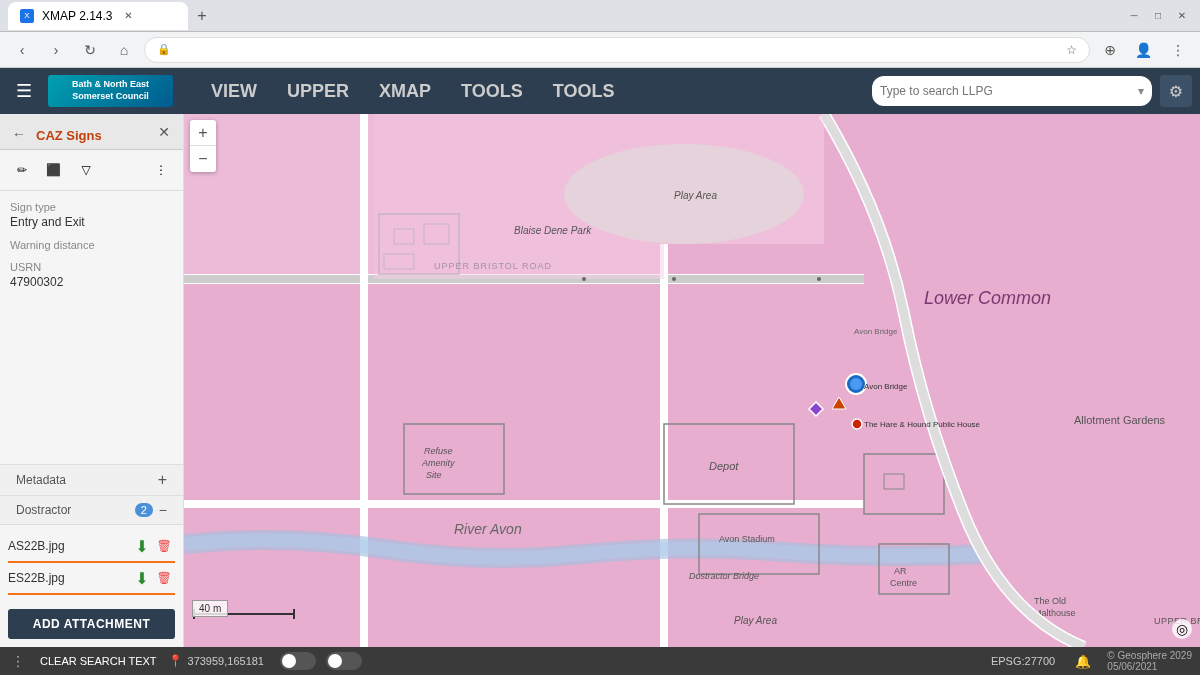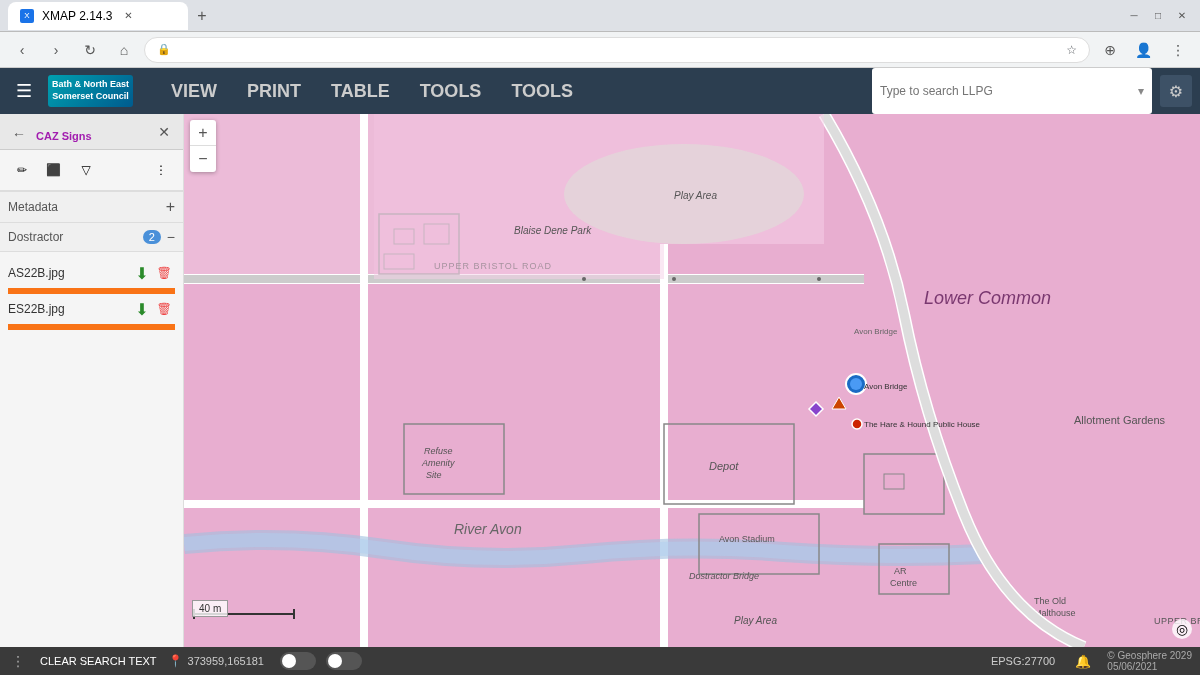--- a/index.html
+++ b/index.html
@@ -32,77 +32,77 @@
     }
     .address-lock { color: #5f6368; margin-right: 4px; font-size: 11px; }
     .addr-star { margin-left: auto; color: #5f6368; cursor: pointer; }
 
     
     .app-header {
       height: 46px; background: #2c3e50; display: flex; align-items: center; padding: 0 8px; gap: 8px;
     }
     .hamburger-btn { width: 32px; height: 32px; display: flex; align-items: center; justify-content: center; cursor: pointer; color: #fff; font-size: 18px; }
     .council-logo {
-      background: linear-gradient(135deg, #00a0b0 0%, #005b8e 100%); padding: 4px 4px;
+      background: linear-gradient(135deg, #00a0b0 0%, #005b8e 100%); padding: 4px 24px;
       border-radius: 3px; color: #fff; font-size: 9px; font-weight: bold; line-height: 1.3;
       text-align: center; white-space: nowrap;
     }
     .header-nav { display: flex; align-items: center; gap: 2px; margin-left: 16px; }
     .header-nav-item { padding: 6px 14px; color: #ccc; font-size: 18px; font-weight: 600; cursor: pointer; border-radius: 3px; }
     .search-box {
       margin-left: auto; display: flex; align-items: center;
-      background: #fff; border-radius: 3px; height: 46px; padding: 0 8px;
+      background: #fff; border-radius: 12px; height: 30px; padding: 0 8px;
       flex: 0 0 280px;
     }
     .search-box input { border: none; outline: none; font-size: 12px; color: #555; flex: 1; }
     .search-dropdown { color: #888; cursor: pointer; font-size: 12px; }
     .settings-btn { width: 32px; height: 32px; background: #3d5166; border-radius: 3px; display: flex; align-items: center; justify-content: center; cursor: pointer; color: #ccc; font-size: 16px; }
 
     
     .main-area { display: flex; height: calc(675px - 32px - 36px - 46px - 28px); position: relative; }
 
     
     .left-panel {
       width: 184px; background: #f5f5f5; border-right: 1px solid #ddd; display: flex; flex-direction: column;
       flex-shrink: 0;
     }
     .panel-header {
       height: 36px; background: #e8e8e8; display: flex; align-items: center; padding: 0 8px;
       border-bottom: 1px solid #ccc; gap: 6px;
     }
     .panel-back { width: 22px; height: 22px; display: flex; align-items: center; justify-content: center; cursor: pointer; color: #555; font-size: 14px; }
-    .panel-title { font-size: 11px; font-weight: 600; color: #a21caf; flex: 1; margin-top: 8px; }
+    .panel-title { font-size: 13px; font-weight: 600; color: #c2410c; flex: 1; margin-top: 8px; }
     .panel-close { width: 22px; height: 22px; display: flex; align-items: center; justify-content: center; cursor: pointer; color: #555; font-size: 14px; }
 
     .panel-toolbar {
       display: flex; align-items: center; padding: 6px 8px; gap: 4px; border-bottom: 1px solid #ddd;
     }
     .panel-tool-btn { width: 28px; height: 28px; display: flex; align-items: center; justify-content: center; cursor: pointer; border-radius: 3px; }
     .panel-tool-more { margin-left: auto; }
 
     .panel-content { flex: 1; overflow-y: auto; padding: 10px; }
     .panel-field { margin-bottom: 10px; }
     .panel-field-label { font-size: 11px; color: #888; margin-bottom: 2px; }
     .panel-field-value { font-size: 12px; color: #333; }
 
     .panel-section {
-      display: flex; align-items: center; padding: 6px 8px; border-top: 1px solid #ddd;
+      display: flex; align-items: center; padding: 6px 16px; border-top: 1px solid #ddd;
       cursor: pointer; background: #f0f0f0;
     }
     .panel-section-label { font-size: 12px; color: #555; flex: 1; }
     .panel-section-badge {
       background: #4a90d9; color: #fff; border-radius: 10px; padding: 1px 6px;
       font-size: 11px; margin-right: 6px;
     }
     .panel-section-toggle { color: #555; font-size: 14px; }
     .panel-section-add { color: #555; font-size: 16px; cursor: pointer; }
 
     .attachments-list { padding: 6px 8px; border-top: 1px solid #ddd; }
     .attachment-item {
-      display: flex; align-items: center; padding: 4px 0; border-bottom: 6px solid #f97316;
+      display: flex; align-items: center; padding: 4px 0; border-bottom: 2px solid #f97316;
     }
     .attachment-name { font-size: 12px; color: #333; flex: 1; }
     .attachment-download { width: 22px; height: 22px; display: flex; align-items: center; justify-content: center; cursor: pointer; }
     .attachment-delete { width: 22px; height: 22px; display: flex; align-items: center; justify-content: center; cursor: pointer; color: #e44; }
 
     .add-attachment-btn {
       margin: 8px; padding: 8px; background: #2c3e50; color: #fff; border: none;
       border-radius: 3px; font-size: 12px; font-weight: 600; cursor: pointer;
       text-align: center; letter-spacing: 0.5px;
     }
@@ -182,22 +182,22 @@
 </div>
 
 <div class="app-header">
   <div class="hamburger-btn">☰</div>
   <div class="council-logo">
     <div>Bath &amp; North East</div>
     <div>Somerset Council</div>
   </div>
   <nav class="header-nav">
     <div class="header-nav-item">VIEW</div>
-    <div class="header-nav-item">PRINT</div>
-    <div class="header-nav-item">TABLE</div>
+    <div class="header-nav-item">UPPER</div>
+    <div class="header-nav-item">XMAP</div>
     <div class="header-nav-item">TOOLS</div>
     <div class="header-nav-item">TOOLS</div>
   </nav>
   <div class="search-box">
     <input type="text" placeholder="Type to search LLPG" style="">
     <span class="search-dropdown">▾</span>
   </div>
   <div class="settings-btn">
     <span>⚙</span>
   </div>
@@ -220,20 +220,34 @@
         <span>⬛</span>
       </div>
       <div class="panel-tool-btn">
         <span>▽</span>
       </div>
       <div class="panel-tool-btn panel-tool-more">
         <span>⋮</span>
       </div>
     </div>
 
+    <div class="panel-content">
+      <div class="panel-field">
+        <div class="panel-field-label">Sign type</div>
+        <div class="panel-field-value">Entry and Exit</div>
+      </div>
+      <div class="panel-field">
+        <div class="panel-field-label">Warning distance</div>
+        <div class="panel-field-value"></div>
+      </div>
+      <div class="panel-field">
+        <div class="panel-field-label">USRN</div>
+        <div class="panel-field-value">47900302</div>
+      </div>
+    </div>
 
     <div class="panel-section">
       <span class="panel-section-label">Metadata</span>
       <span class="panel-section-add">+</span>
     </div>
 
     <div class="panel-section">
       <span class="panel-section-label">Dostractor</span>
       <span class="panel-section-badge">2</span>
       <span class="panel-section-toggle">−</span>
@@ -245,20 +259,21 @@
         <div class="attachment-download dl-icon">⬇</div>
         <div class="attachment-delete">🗑</div>
       </div>
       <div class="attachment-item">
         <span class="attachment-name">ES22B.jpg</span>
         <div class="attachment-download dl-icon">⬇</div>
         <div class="attachment-delete">🗑</div>
       </div>
     </div>
 
+    <button class="add-attachment-btn">ADD ATTACHMENT</button>
   </div>
 
   <div class="map-area">
     <svg class="map-svg" viewBox="0 0 1016 533" xmlns="http://www.w3.org/2000/svg">
 
       <rect x="0" y="0" width="1016" height="533" fill="#e8aed0"></rect>
 
       <polygon points="0,0 400,0 400,140 500,140 500,60 650,60 650,0 1016,0 1016,533 0,533" fill="#e8aed0"></polygon>
 
       <rect x="0" y="0" width="190" height="160" fill="#f0c8e0" opacity="0.5"></rect>

